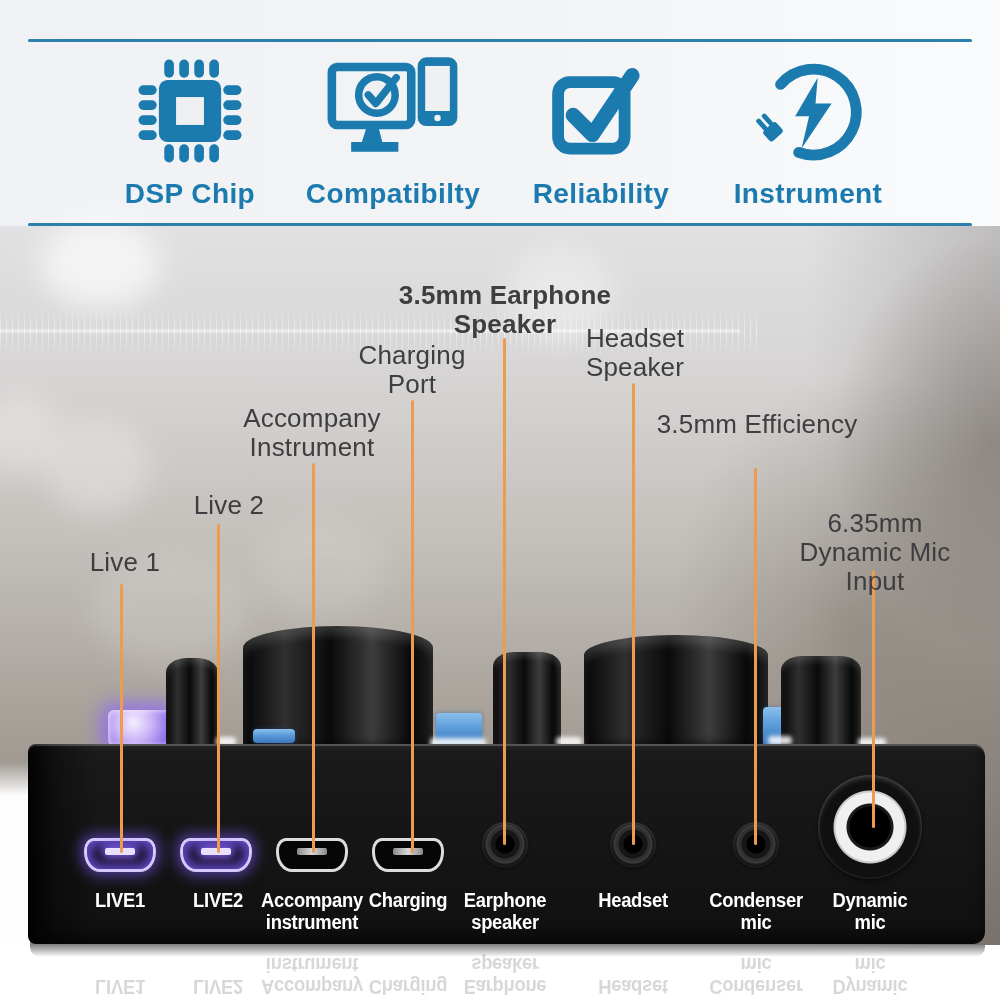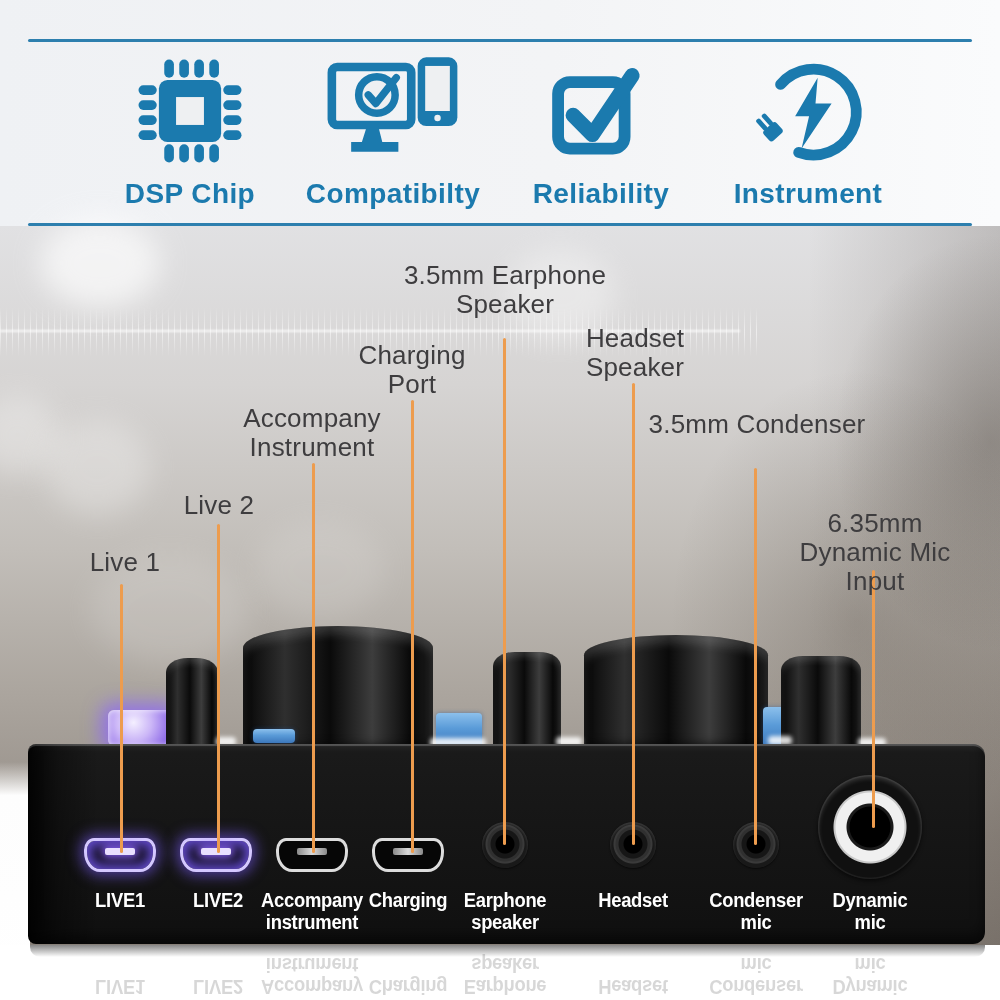--- a/index.html
+++ b/index.html
@@ -215,51 +215,51 @@
       <div>Dynamic</div>
       <div>mic</div>
     </div>
   </div>
 
   <div class="callout" style="left:55px;top:548px;width:140px;">
     <div>Live 1</div>
   </div>
   <div class="cline" style="left:120px;top:584px;height:269px;"></div>
 
-  <div class="callout" style="left:149px;top:491px;width:140px;">
+  <div class="callout" style="left:159px;top:491px;width:140px;">
     <div>Live 2</div>
   </div>
   <div class="cline" style="left:217px;top:524px;height:329px;"></div>
 
   <div class="callout" style="left:202px;top:404px;width:220px;">
     <div>Accompany</div>
     <div>Instrument</div>
   </div>
   <div class="cline" style="left:312px;top:463px;height:390px;"></div>
 
   <div class="callout" style="left:332px;top:341px;width:160px;">
     <div>Charging</div>
     <div>Port</div>
   </div>
   <div class="cline" style="left:411px;top:400px;height:453px;"></div>
 
-  <div class="callout" style="left:385px;top:261px;width:240px;">
+  <div class="callout" style="left:385px;top:281px;width:240px;font-weight:bold;">
     <div>3.5mm Earphone</div>
     <div>Speaker</div>
   </div>
   <div class="cline" style="left:503px;top:338px;height:507px;"></div>
 
   <div class="callout" style="left:555px;top:324px;width:160px;">
     <div>Headset</div>
     <div>Speaker</div>
   </div>
   <div class="cline" style="left:632px;top:383px;height:462px;"></div>
 
   <div class="callout" style="left:627px;top:410px;width:260px;">
-    <div>3.5mm Condenser</div>
+    <div>3.5mm Efficiency</div>
   </div>
   <div class="cline" style="left:754px;top:468px;height:377px;"></div>
 
   <div class="callout" style="left:775px;top:509px;width:200px;">
     <div>6.35mm</div>
     <div>Dynamic Mic</div>
     <div>Input</div>
   </div>
   <div class="cline" style="left:872px;top:570px;height:258px;"></div>
 

